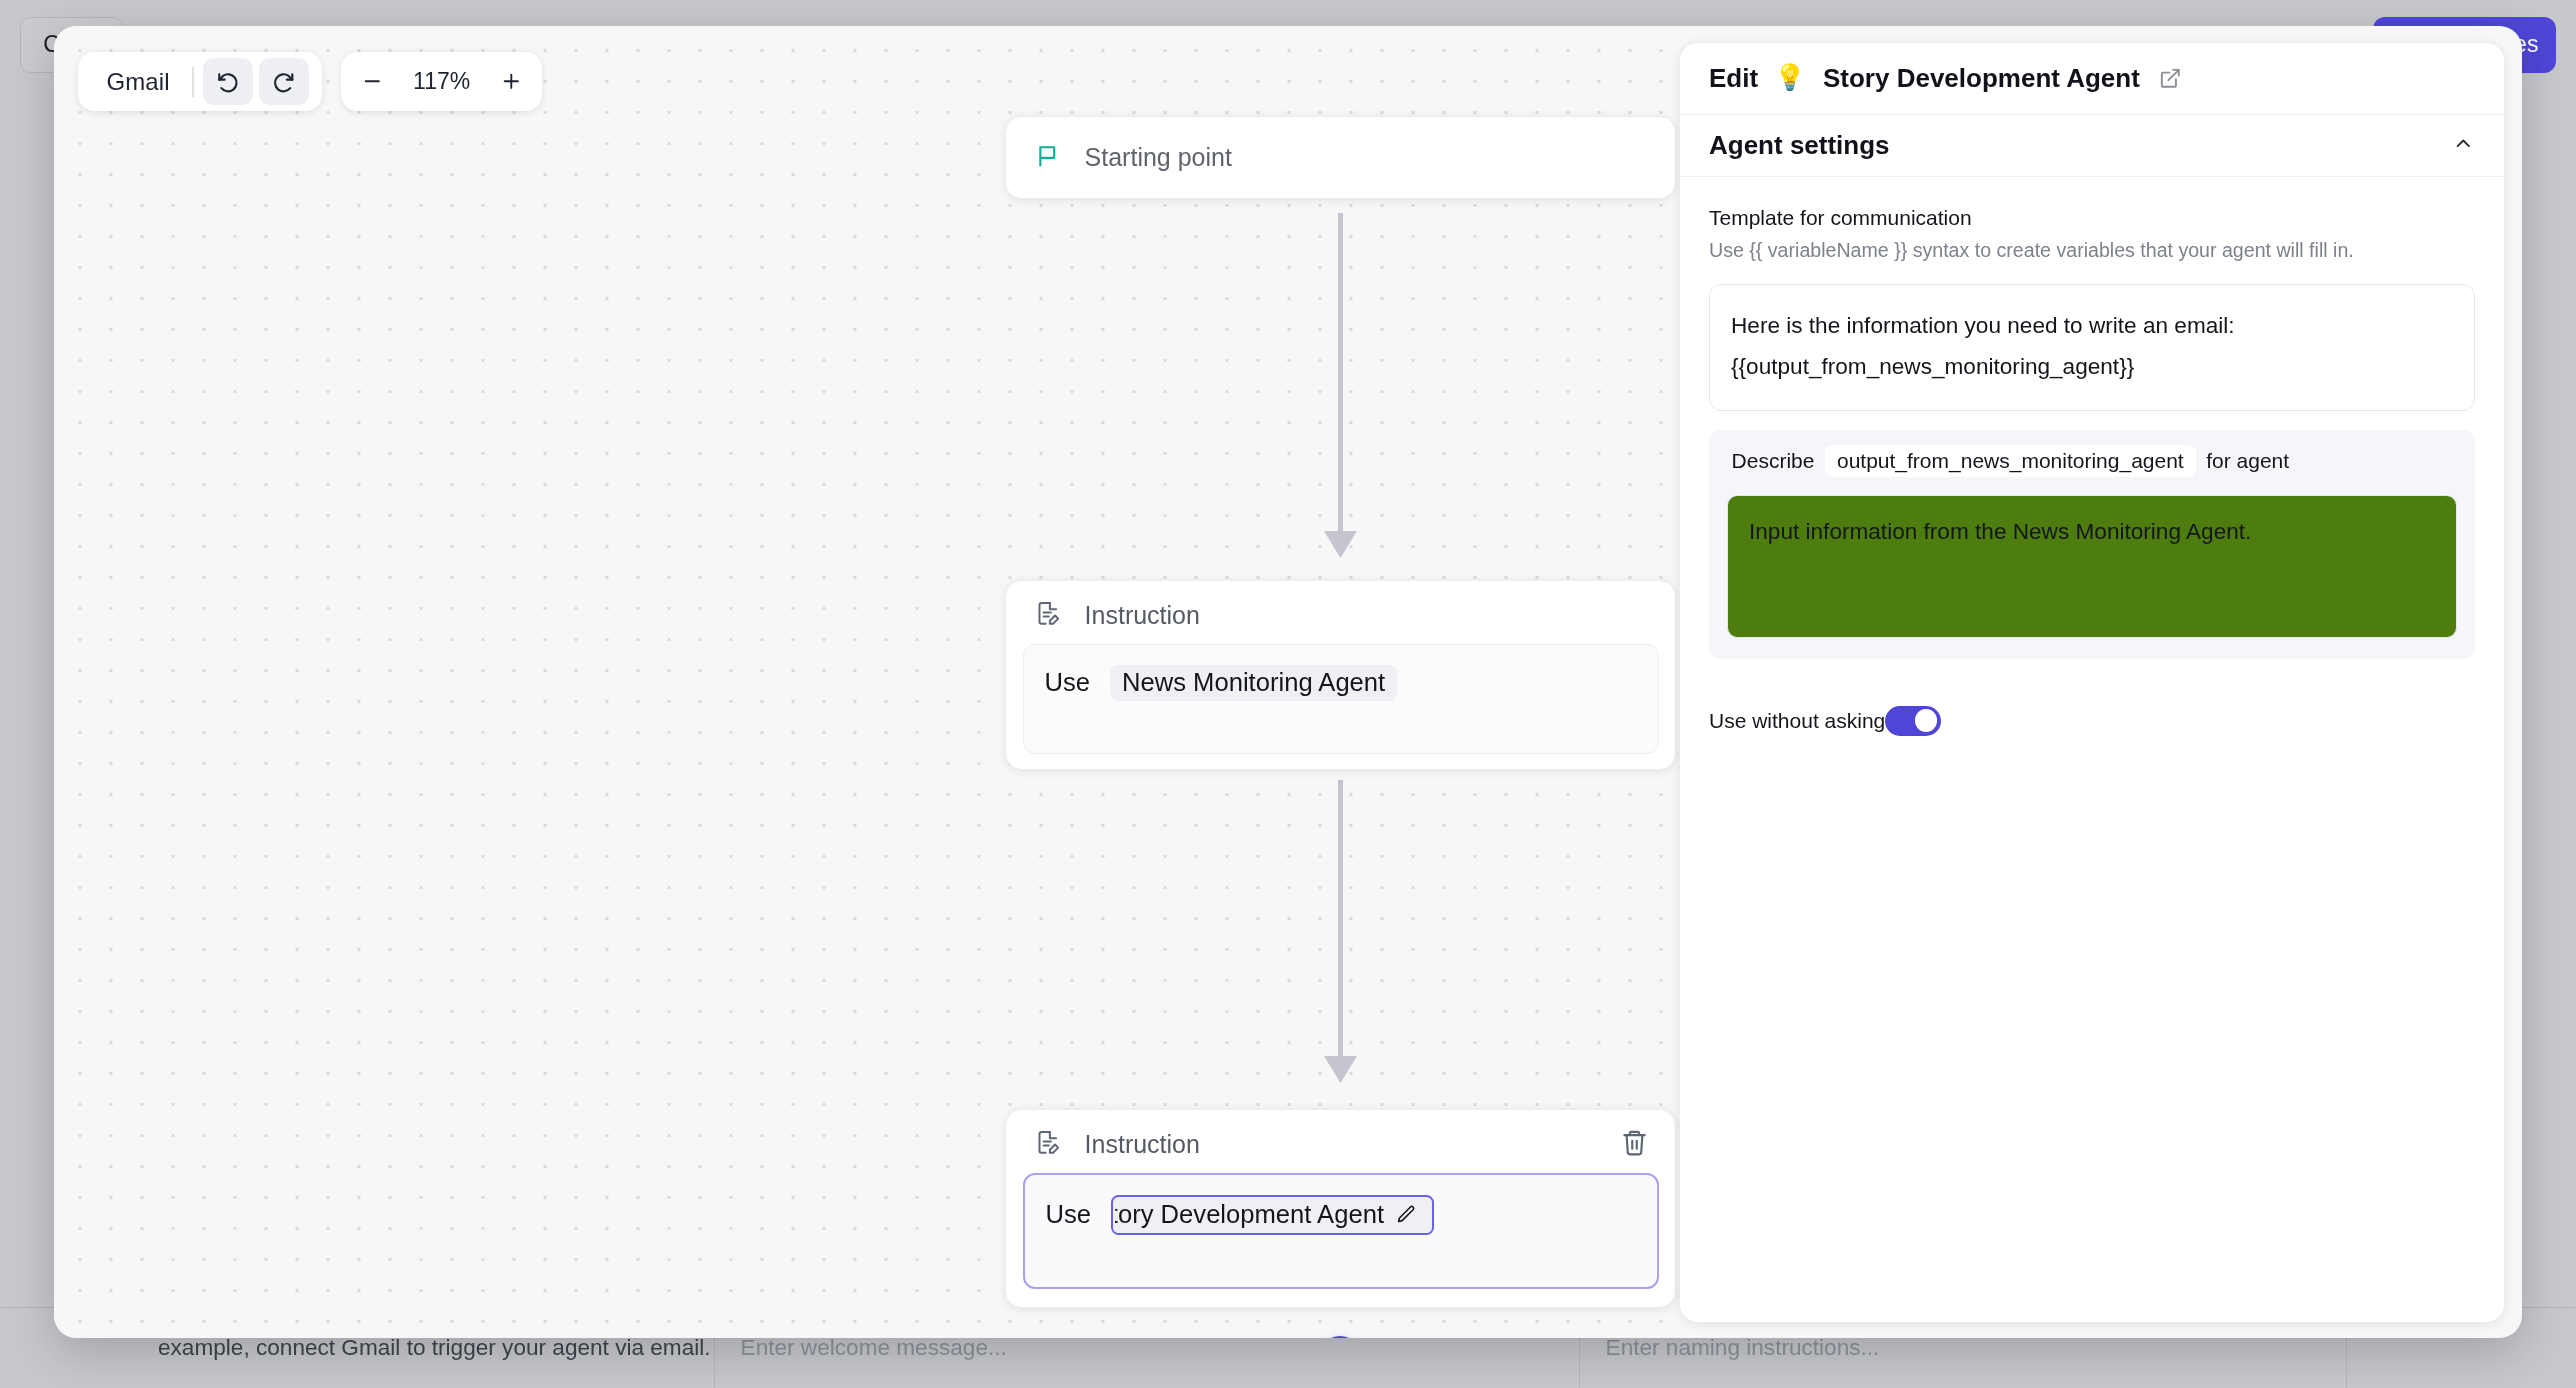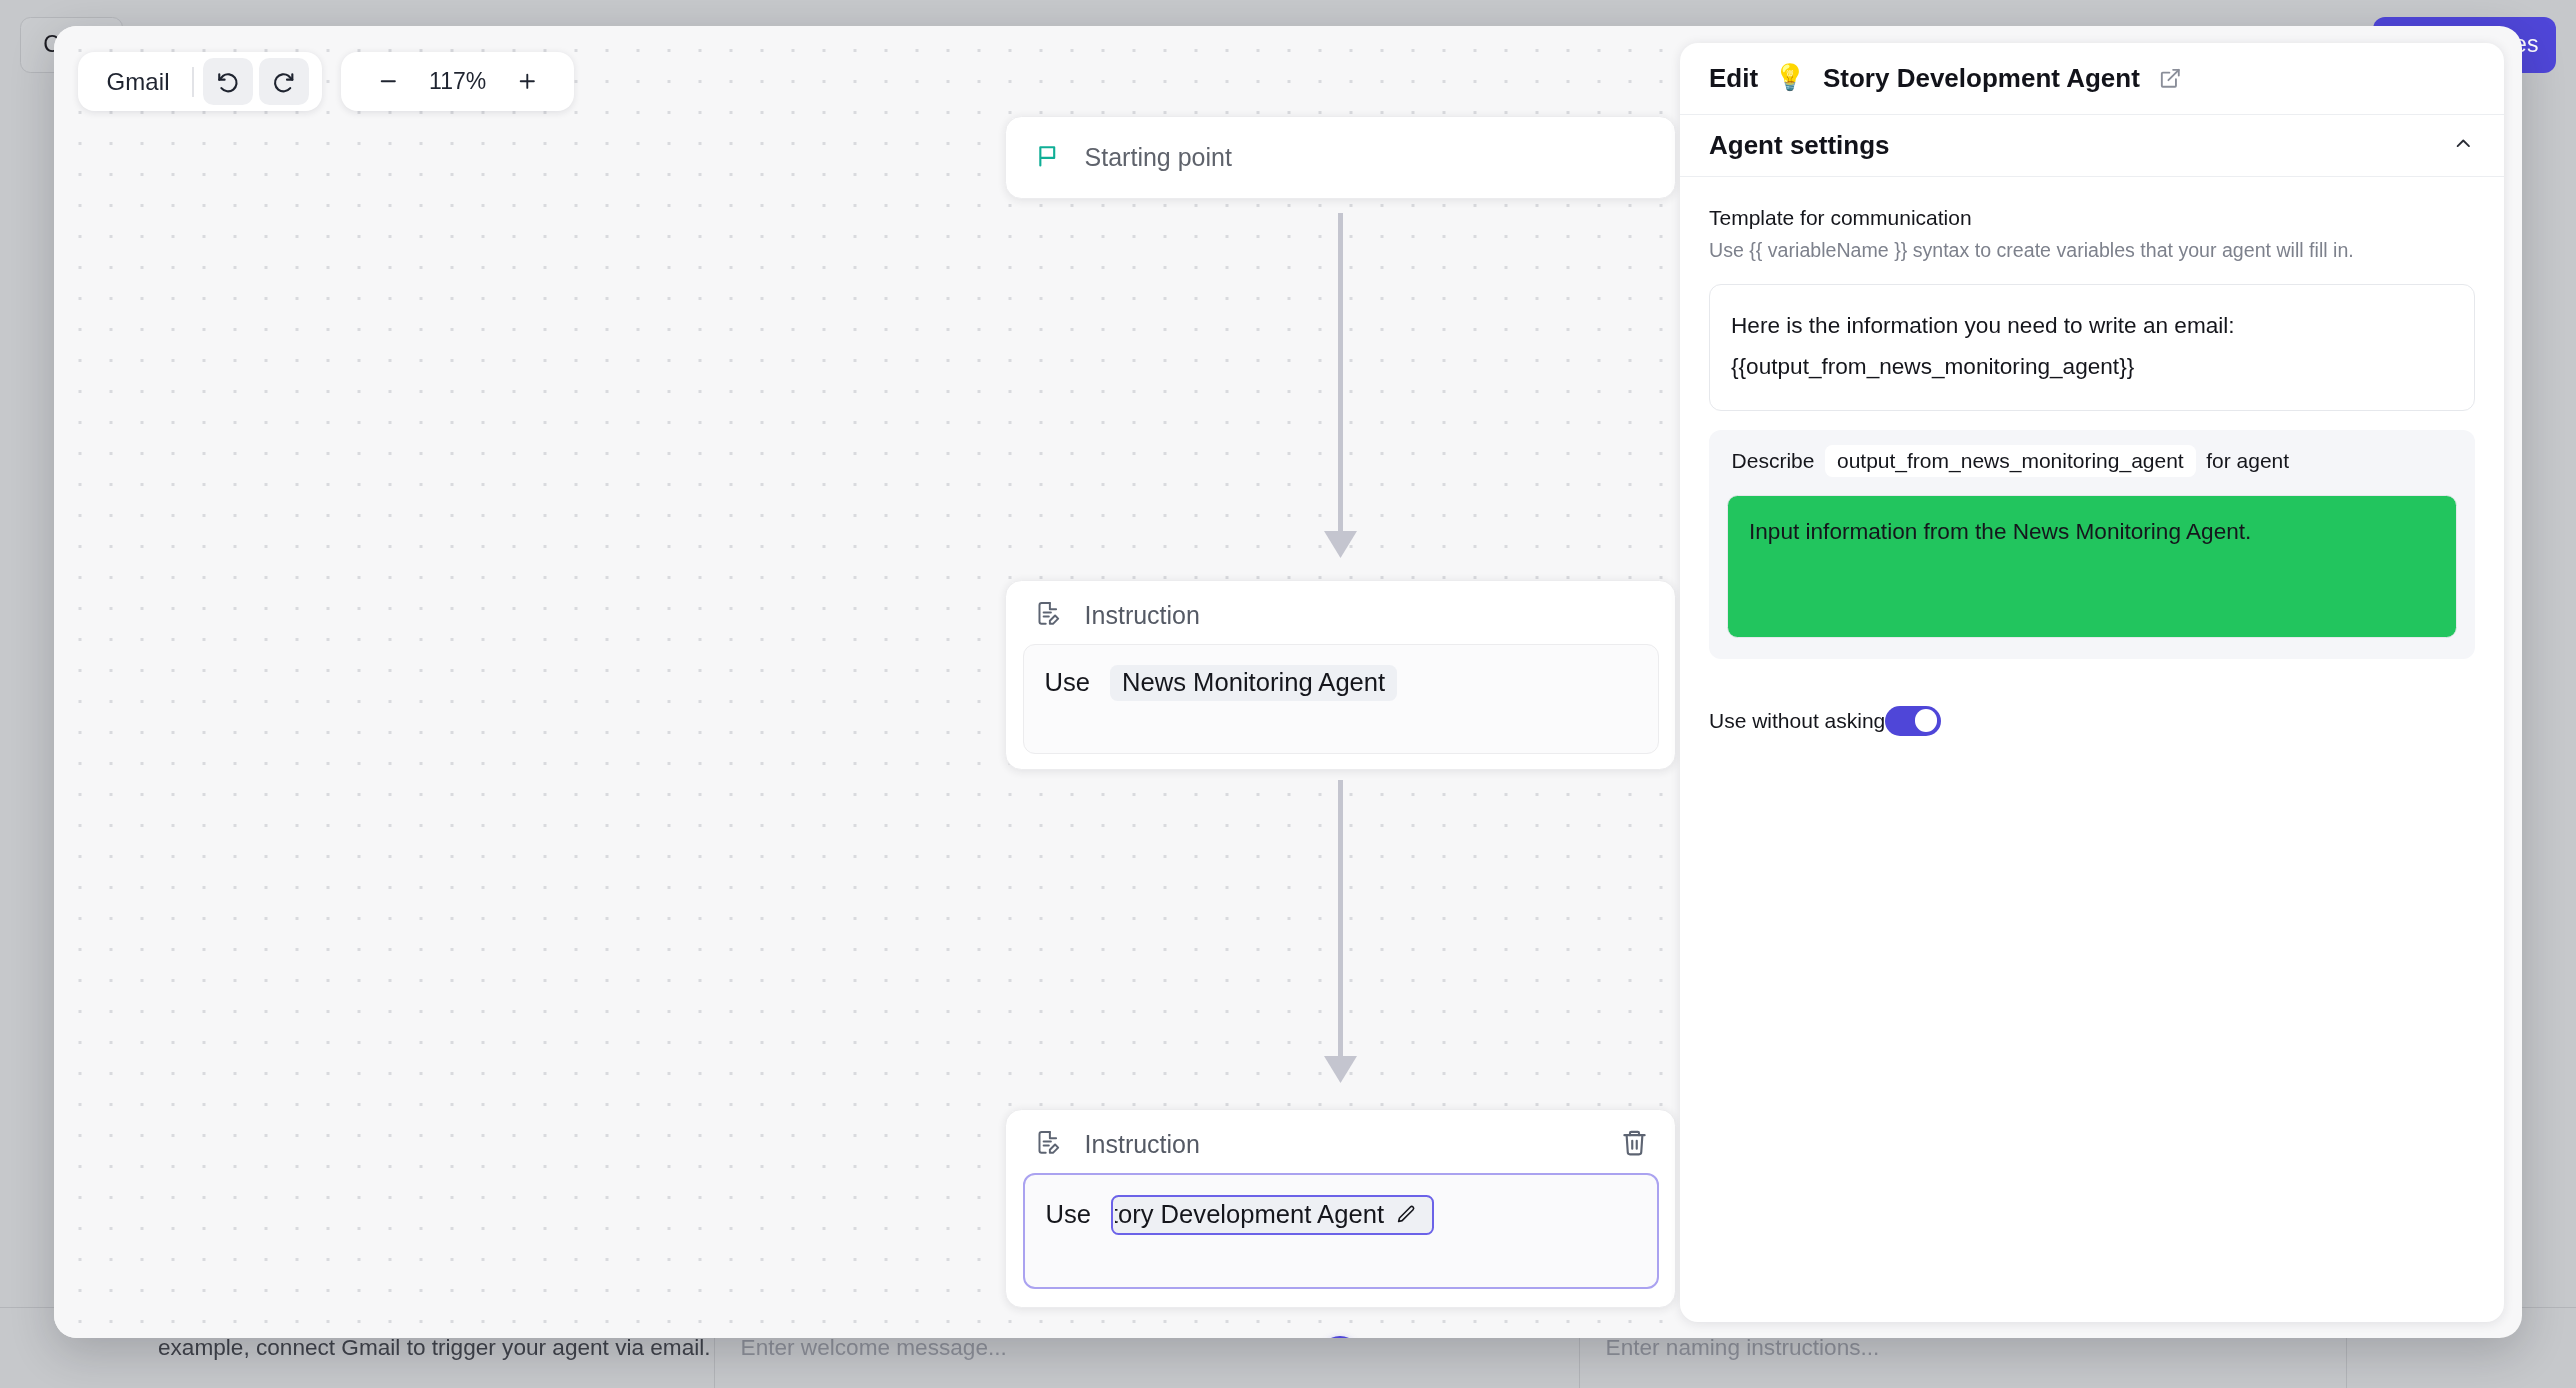--- a/index.html
+++ b/index.html
@@ -146,21 +146,21 @@
     border-radius: 10.5px;
     background: #eeeff2;
     display: flex;
     align-items: center;
     justify-content: center;
     margin: 0 3px;
     cursor: pointer;
   }
   .tb-icon-btn svg { display: block; }
   .tb-zoom {
-    padding: 0 22px;
+    padding: 0 6px;
   }
   .tb-zoom-btn {
     width: 50px;
     height: 47px;
     display: flex;
     align-items: center;
     justify-content: center;
     cursor: pointer;
     color: #1f2430;
   }
@@ -387,21 +387,21 @@
     border-radius: 7.5px;
     padding: 3.8px 12px;
     font-size: 21px;
     color: #15161c;
     white-space: nowrap;
   }
   .describe-box {
     margin: 3px 18px 18px 18px;
     border: 0.8px solid #e6e8ec;
     border-radius: 10.5px;
-    background: #22c55e;
+    background: #4d7c0f;
     height: 143px;
     padding: 19.6px 21px;
     font-size: 22.6px;
     color: #15161c;
     position: relative;
     resize: none;
     width: calc(100% - 36px);
     font-family: "Liberation Sans", sans-serif;
     line-height: 1.5;
   }

